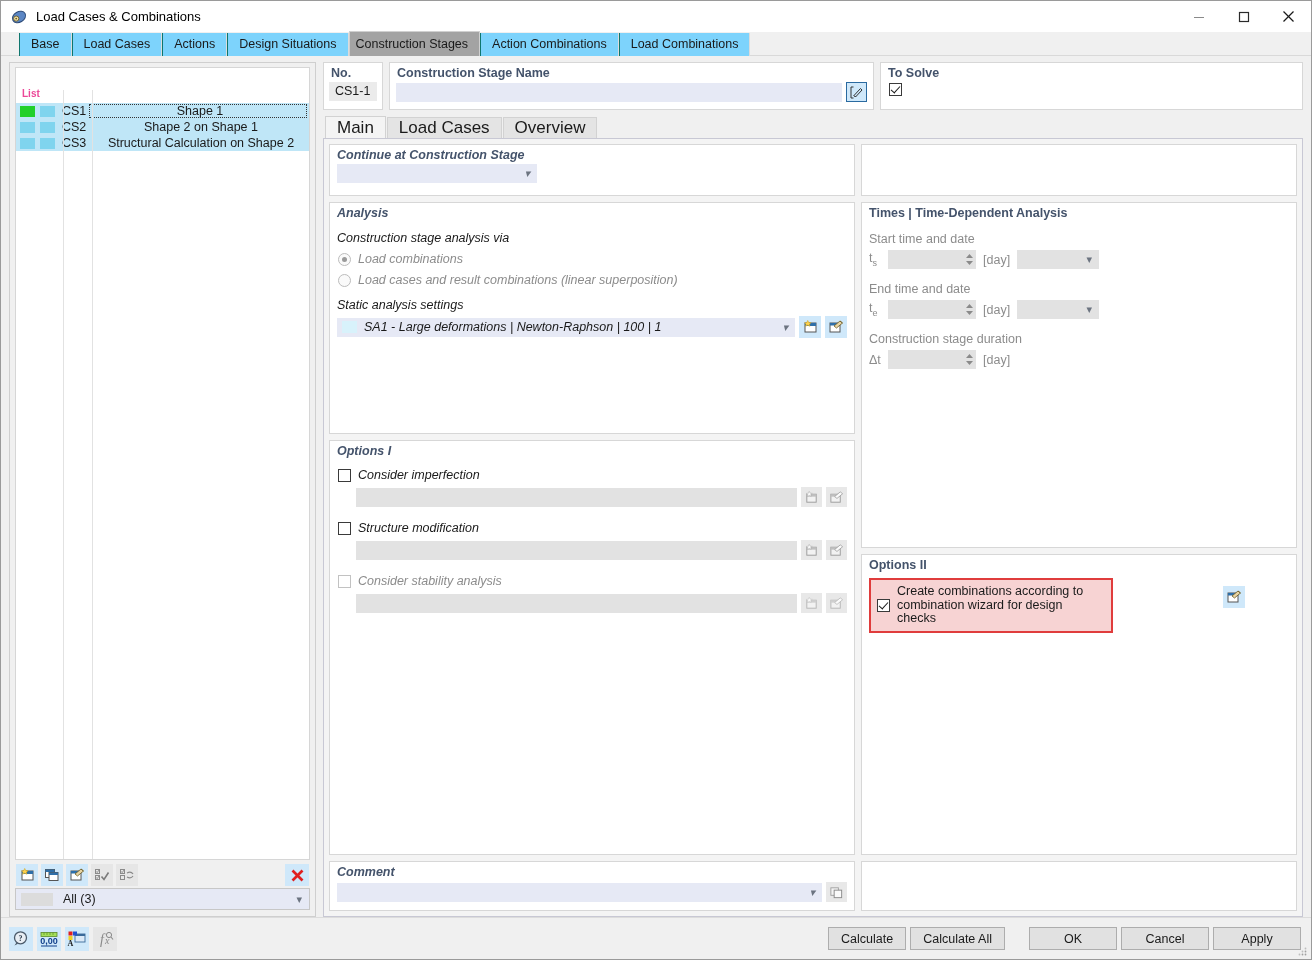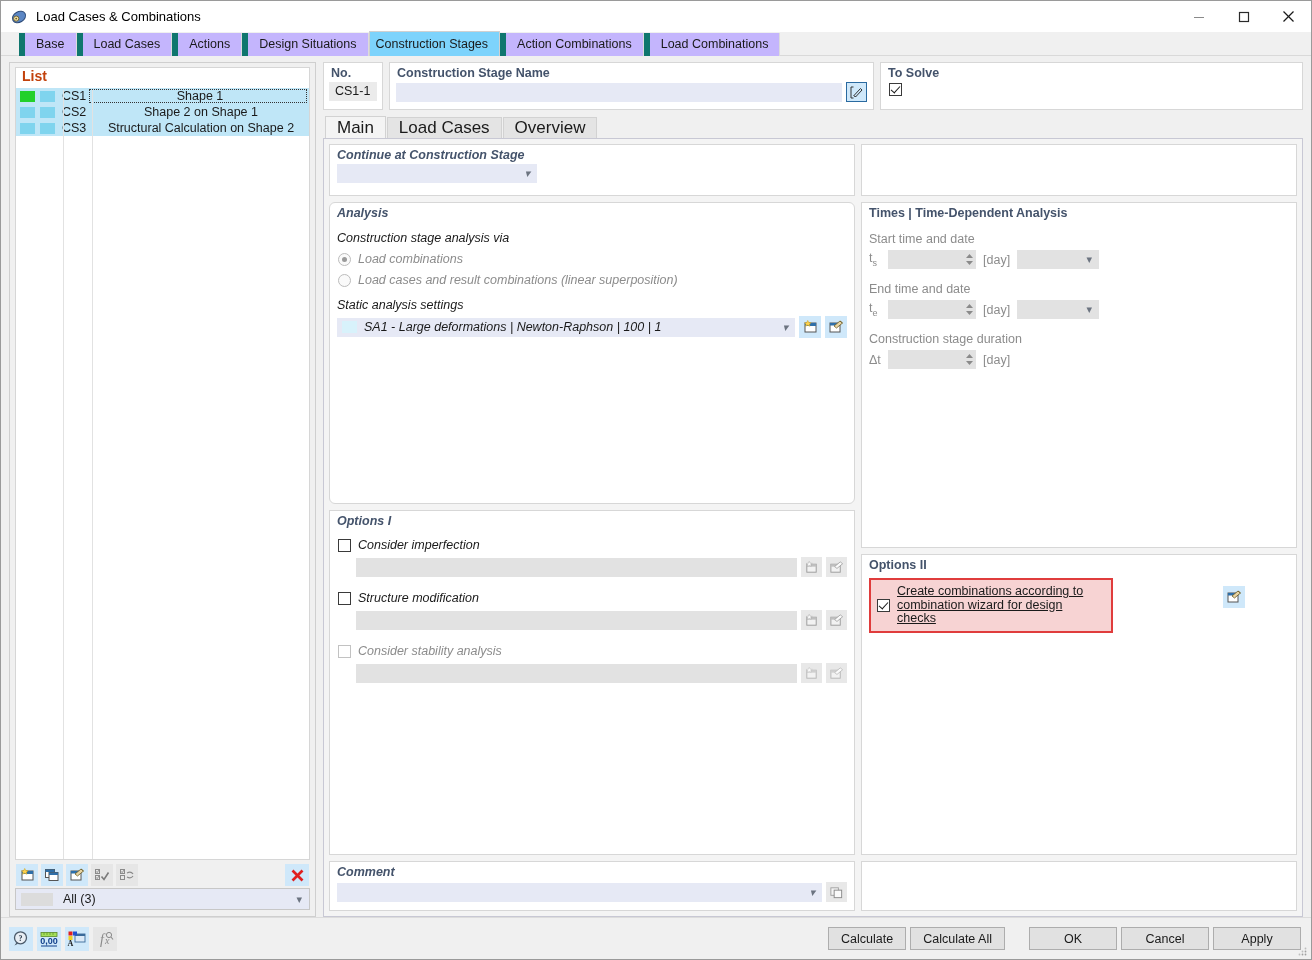--- a/index.html
+++ b/index.html
@@ -68,29 +68,29 @@
     left: 0; right: 0; bottom: 0;
     height: 1px;
     background: #d9d9d9;
   }
   .tab {
     height: 23px;
     line-height: 23px;
     padding: 0 11px;
     font-size: 12.5px;
     color: #1a1a1a;
-    background: #c4b5fd;
-    border-left: 6px solid #0f766e;
+    background: #7dd3fc;
+    border-left: 1px solid #0f766e;
     border-right: 1px solid #dcdcdc;
     position: relative;
     z-index: 2;
     white-space: nowrap;
   }
   .tab.active {
-    background: #7dd3fc;
+    background: #a3a3a3;
     border-left: 1px solid #d0d0d0;
     border-right: 1px solid #d0d0d0;
     border-top: 1px solid #d0d0d0;
     height: 24px;
     line-height: 24px;
     padding-left: 6px;
   }
 
   
   .content {
@@ -115,24 +115,24 @@
   }
   .list-box {
     flex: 1;
     background: #ffffff;
     margin: 4px 5px 0 5px;
     border: 1px solid #d6d6d6;
     position: relative;
     overflow: hidden;
   }
   .list-header {
-    font-size: 14px;
+    font-size: 10px;
     font-weight: bold;
-    color: #c2410c;
-    padding: 0 0 4px 6px;
+    color: #ec4899;
+    padding: 20px 0 4px 6px;
   }
   .grid-vline {
     position: absolute;
     top: 22px; bottom: 0;
     width: 1px;
     background: #e2e2e2;
   }
   .row {
     display: flex;
     align-items: center;
@@ -355,21 +355,21 @@
     flex: 1;
     display: flex;
     flex-direction: column;
     gap: 6px;
     min-width: 0;
   }
   .colL { flex: 0 0 526px; font-style: italic; }
   .colR { flex: 1; }
 
   .p-continue { height: 52px; flex: none; }
-  .p-analysis { flex: none; height: 302px; border-radius: 6px; }
+  .p-analysis { flex: none; height: 232px; }
   .p-options1 { flex: 1; min-height: 0; }
   .p-comment  { height: 50px; flex: none; }
 
   .p-blank   { height: 52px; flex: none; }
   .p-times   { flex: none; height: 346px; }
   .p-options2{ flex: 1; min-height: 0; }
   .p-blank2  { height: 50px; flex: none; }
 
   .lbl {
     font-size: 12.5px;
@@ -869,21 +869,21 @@
                       <polygon points="3.5,4 0,0 7,0" fill="#8a8a8a"></polygon>
                     </svg>
                 </span>
               </div>
               <span class="lbl dim" style="padding-left:0">[day]</span>
             </div>
           </div>
 
           <div class="panel p-options2">
             <div class="panel-title">Options II</div>
-            <div style="display:flex;align-items:flex-start;gap:10px;padding:0 7px;margin-top:4px;text-decoration:underline;">
+            <div style="display:flex;align-items:flex-start;gap:10px;padding:0 7px;margin-top:4px;">
               <div class="hl-box">
                 <span class="chk on"></span>
                 <span class="t">
                   <span>Create combinations according to</span><br>
                   <span>combination wizard for design checks</span>
                 </span>
               </div>
               <div style="flex:1"></div>
               <div class="tbtn" style="margin-top:8px;margin-right:44px;">
                 <svg width="16" height="16" viewBox="0 0 16 16">

